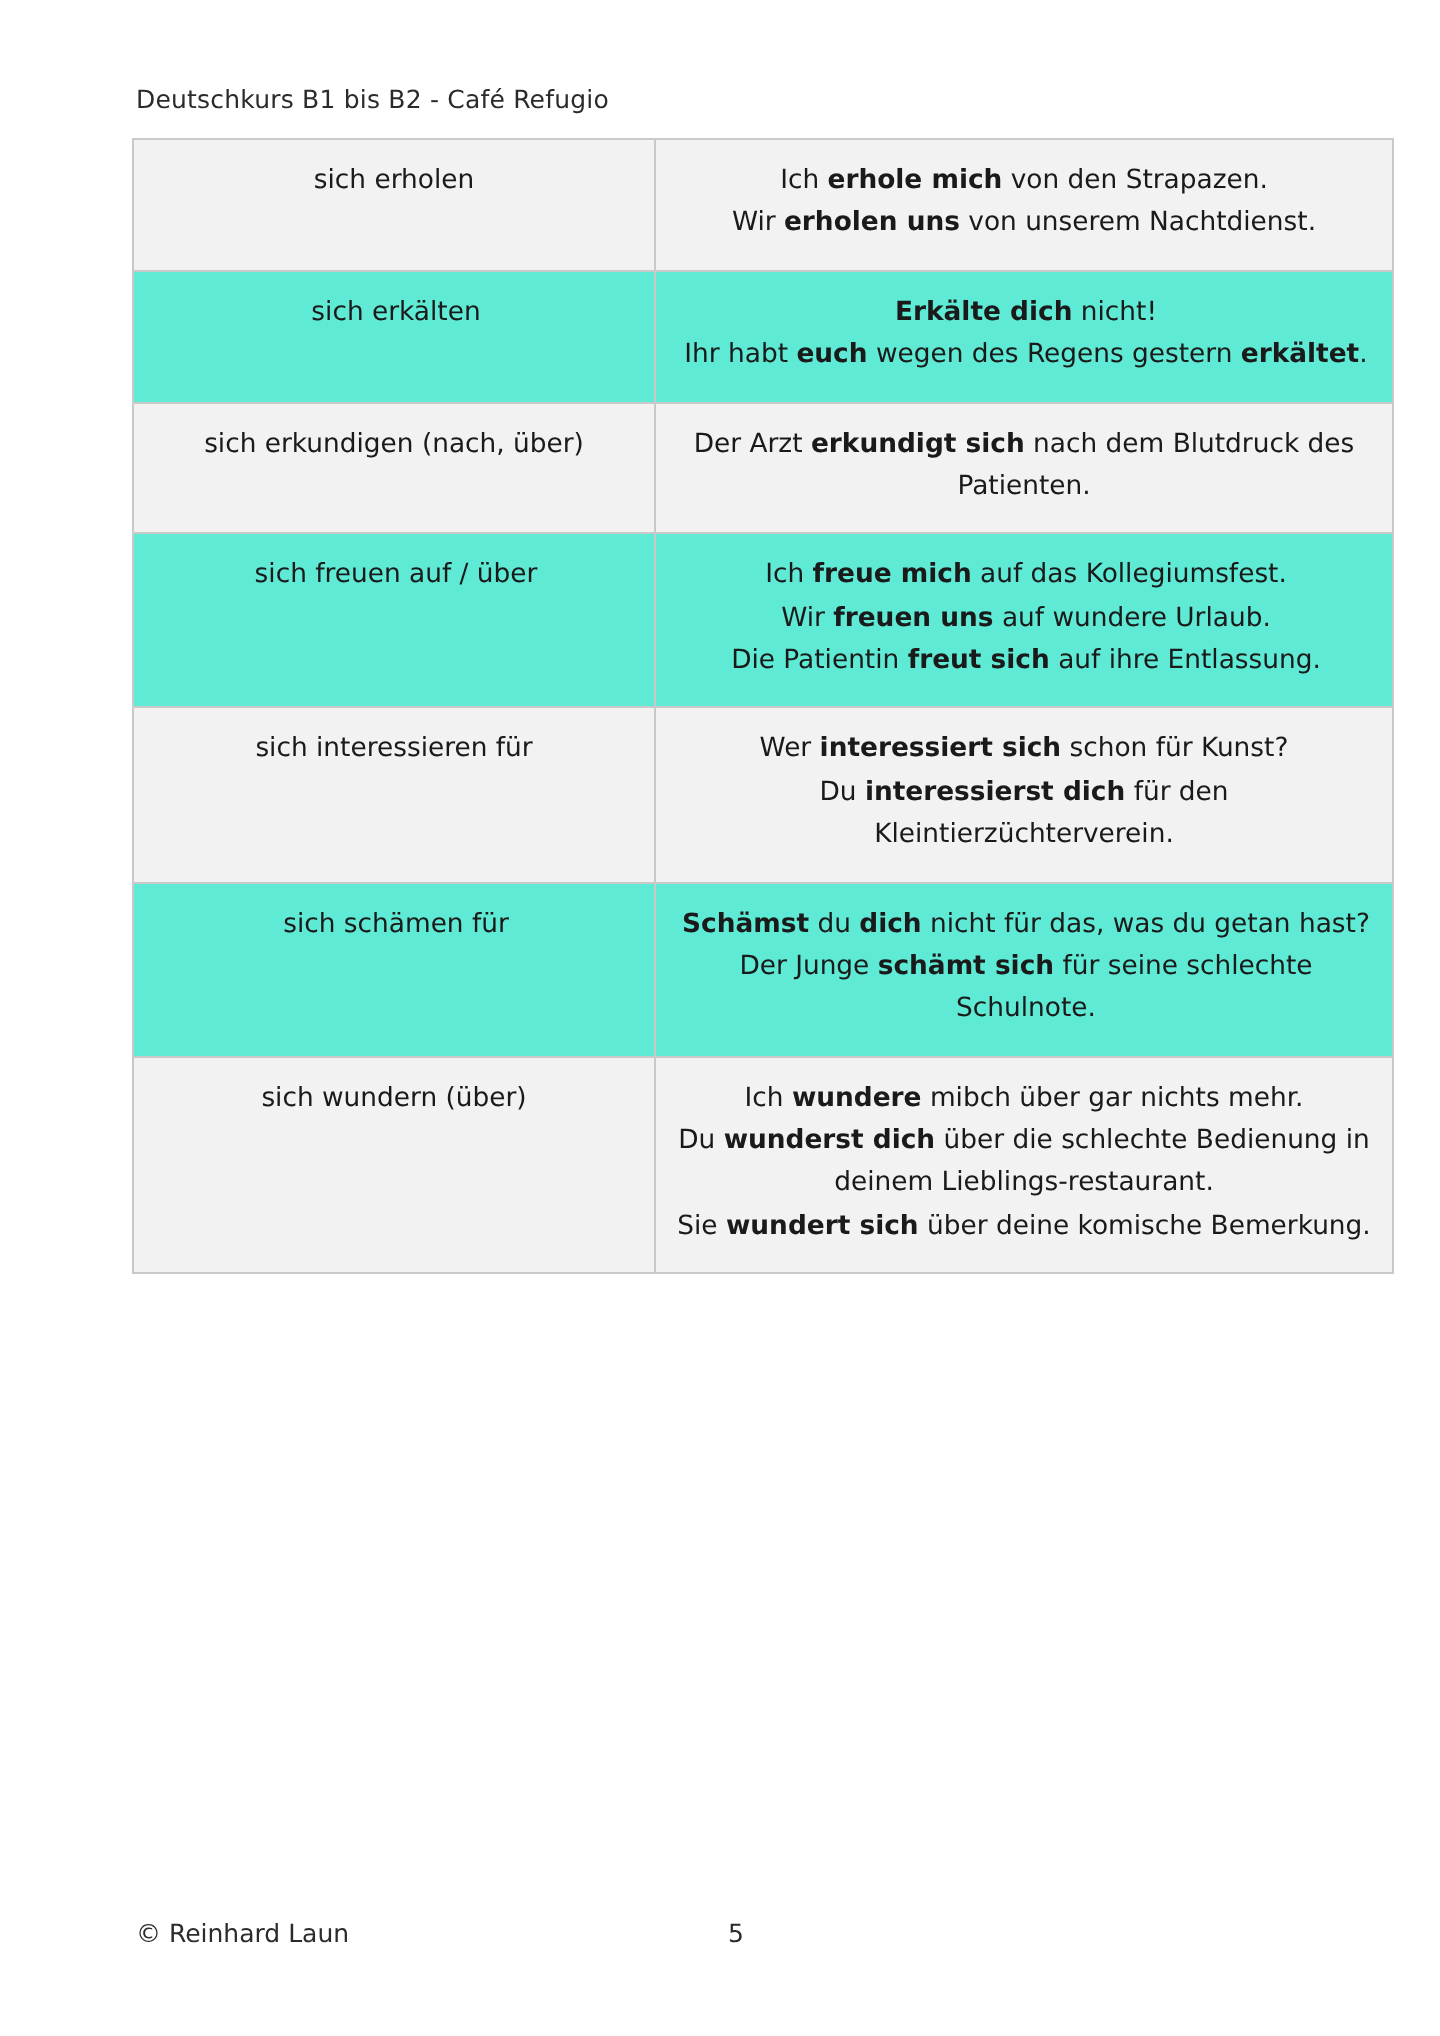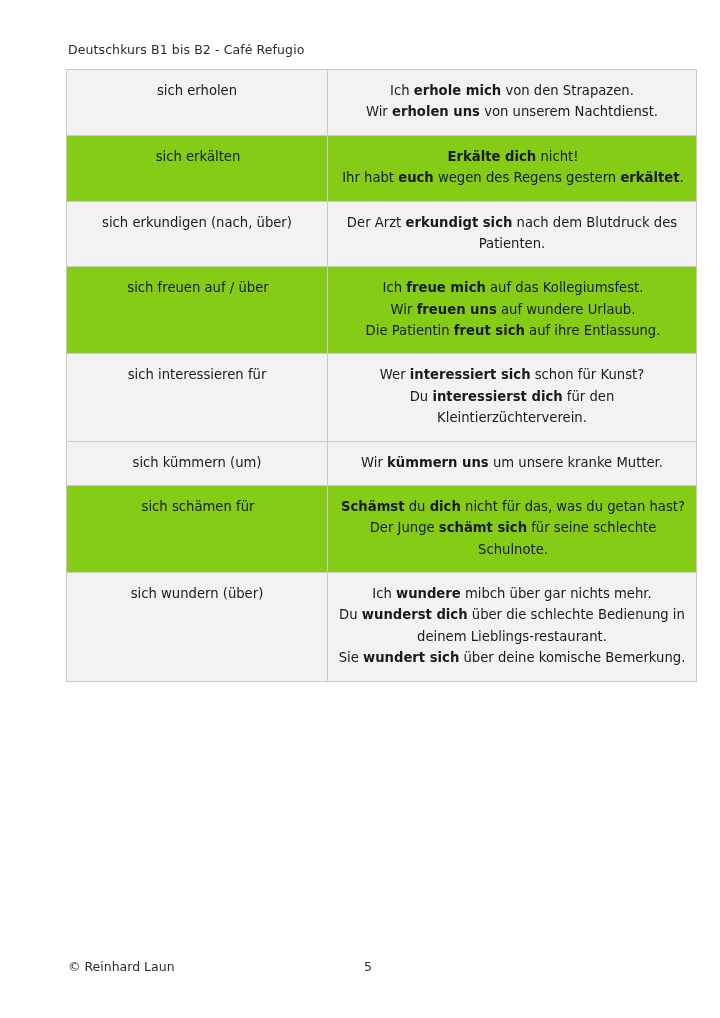--- a/index.html
+++ b/index.html
@@ -46,21 +46,21 @@
     text-align: center;
   }
   td.col-ex {
     width: 348px;
     text-align: center;
   }
   tr.shaded td {
     background: #f2f2f2;
   }
   tr.plain td {
-    background: #84cc16;
+    background: #5eead4;
     padding-left: 12px;
   }
   .ex-line {
     display: block;
   }
   .ex-line b {
     font-weight: bold;
   }
   .footer {
     position: absolute;
@@ -118,26 +118,20 @@
             <span class="ex-line"><span>Die Patientin </span><b>freut sich</b><span> auf ihre Entlassung.</span></span>
           </td>
         </tr>
         <tr class="shaded">
           <td class="col-verb">sich interessieren für</td>
           <td class="col-ex">
             <span class="ex-line"><span>Wer </span><b>interessiert sich</b><span> schon für Kunst?</span></span>
             <span class="ex-line"><span>Du </span><b>interessierst dich</b><span> für den Kleintierzüchterverein.</span></span>
           </td>
         </tr>
-        <tr class="shaded">
-          <td class="col-verb">sich kümmern (um)</td>
-          <td class="col-ex">
-            <span class="ex-line"><span>Wir </span><b>kümmern uns</b><span> um unsere kranke Mutter.</span></span>
-          </td>
-        </tr>
         <tr class="plain">
           <td class="col-verb">sich schämen für</td>
           <td class="col-ex">
             <span class="ex-line"><b>Schämst</b><span> du </span><b>dich</b><span> nicht für das, was du getan hast?</span></span>
             <span class="ex-line"><span>Der Junge </span><b>schämt sich</b><span> für seine schlechte Schulnote.</span></span>
           </td>
         </tr>
         <tr class="shaded">
           <td class="col-verb">sich wundern (über)</td>
           <td class="col-ex">

